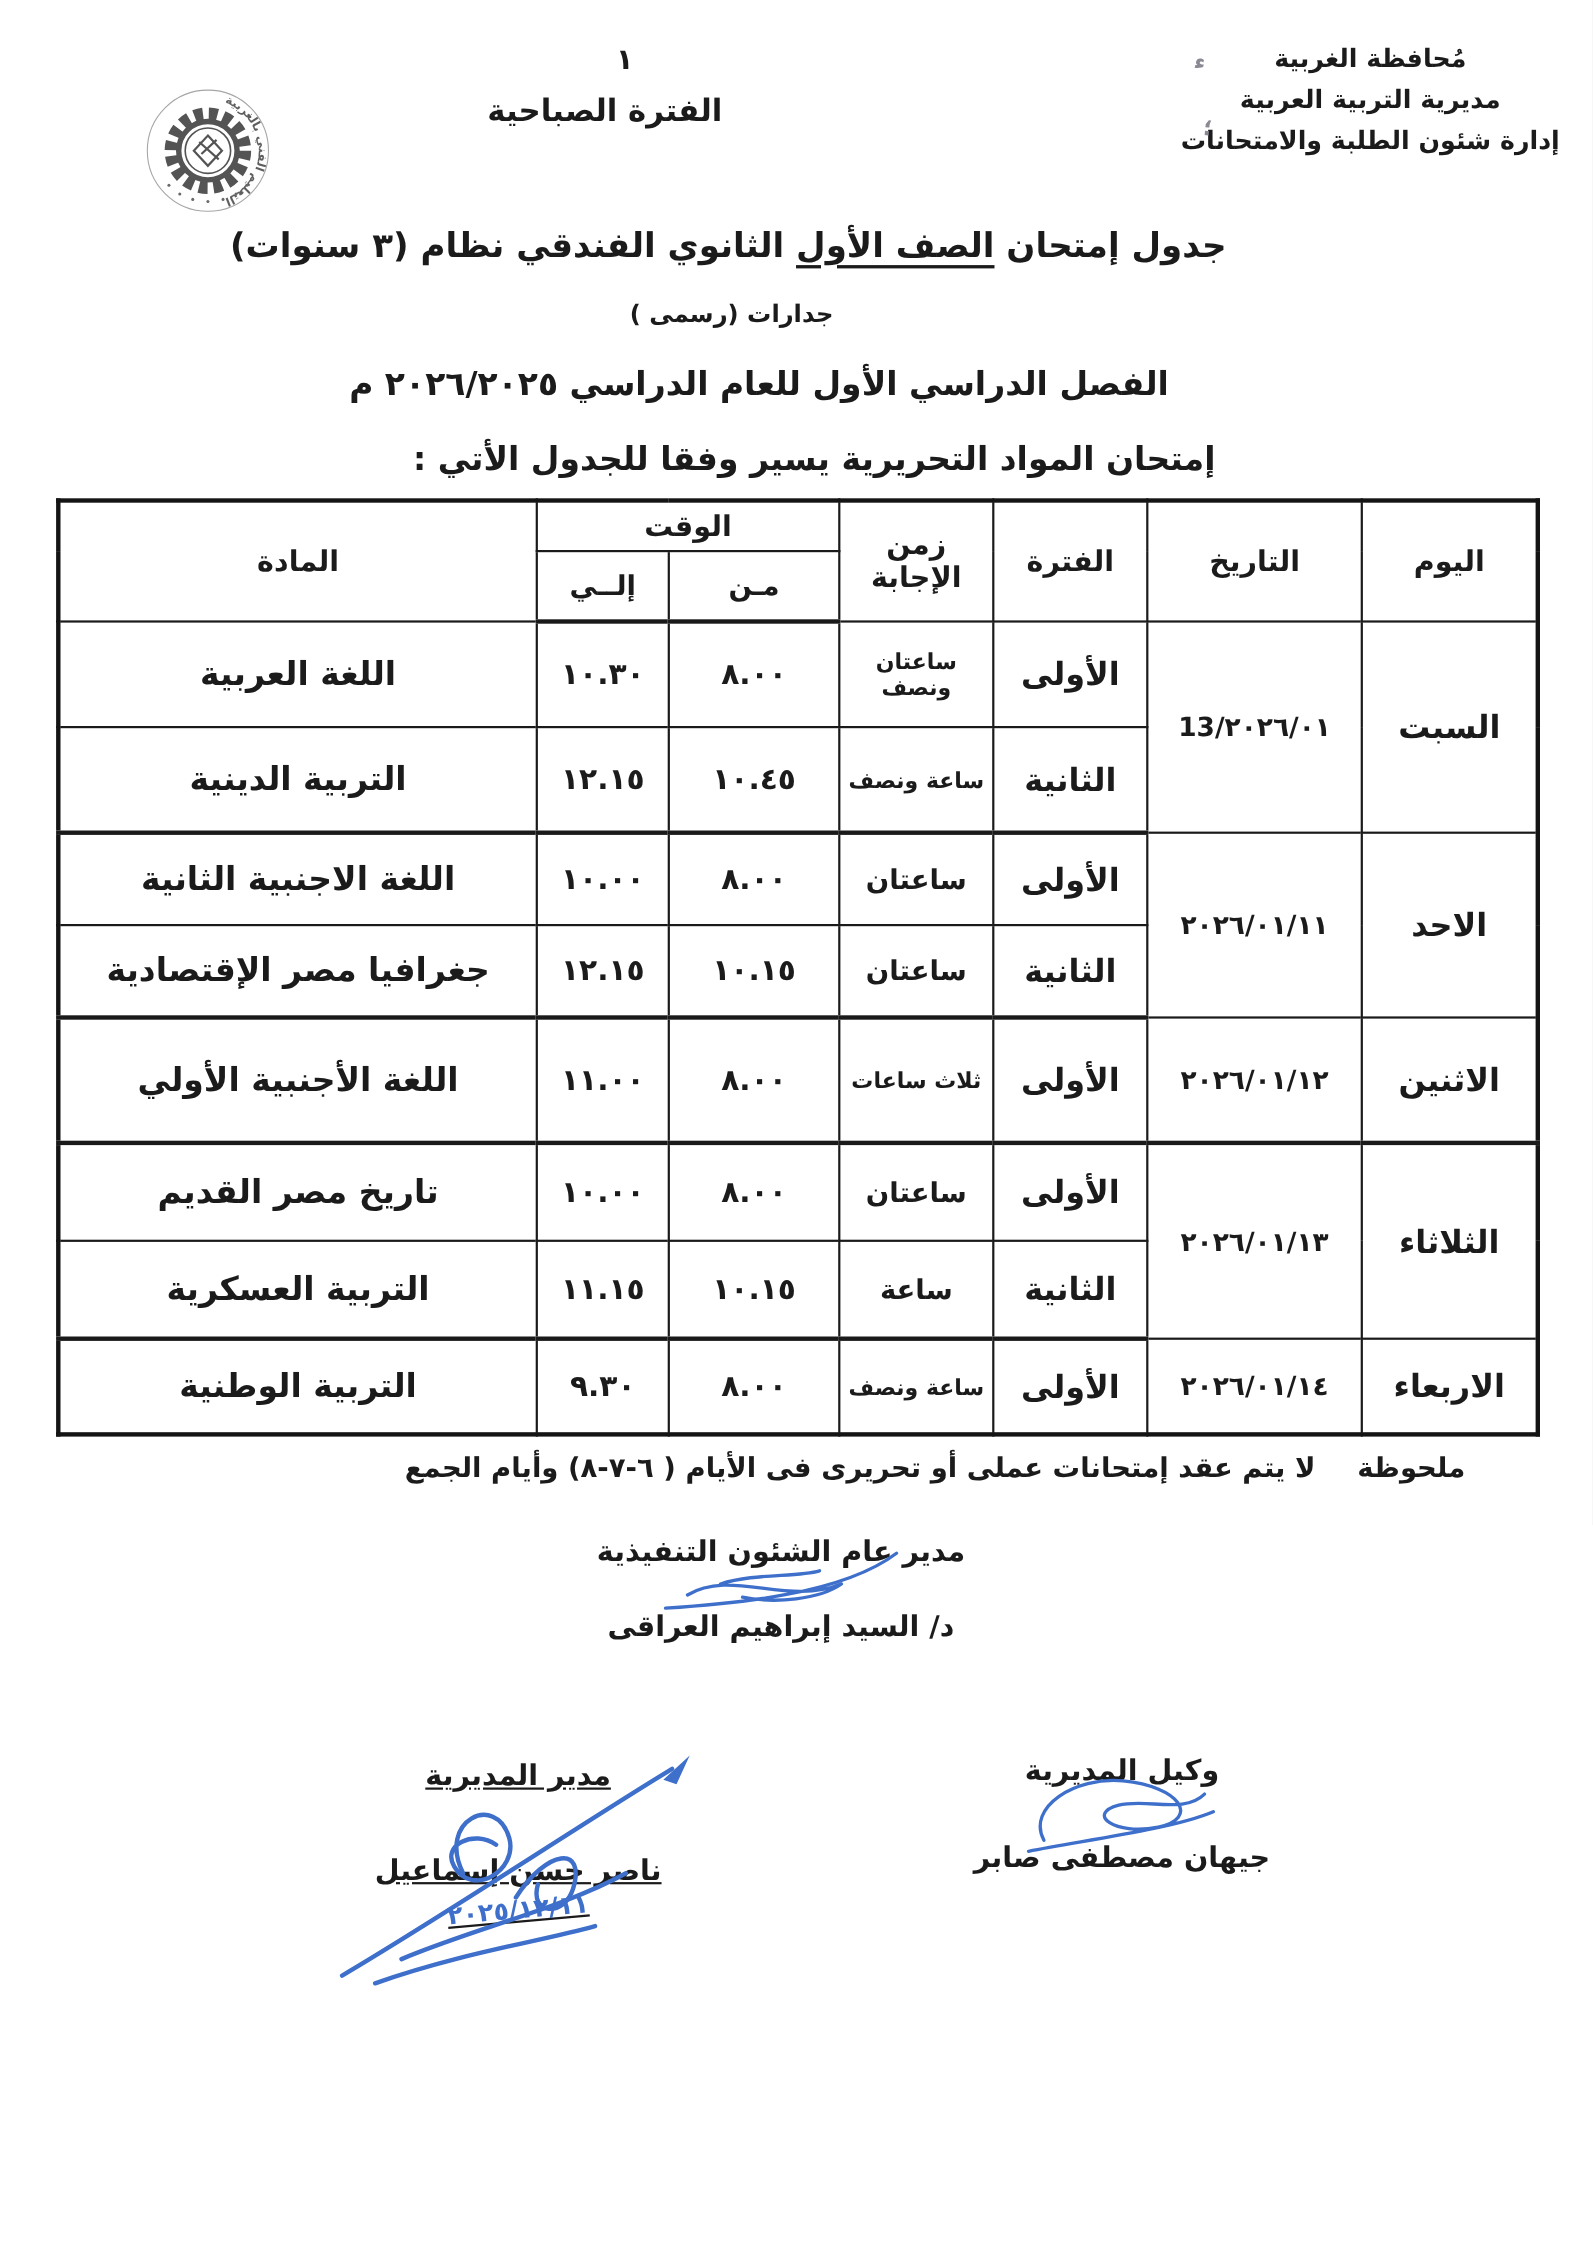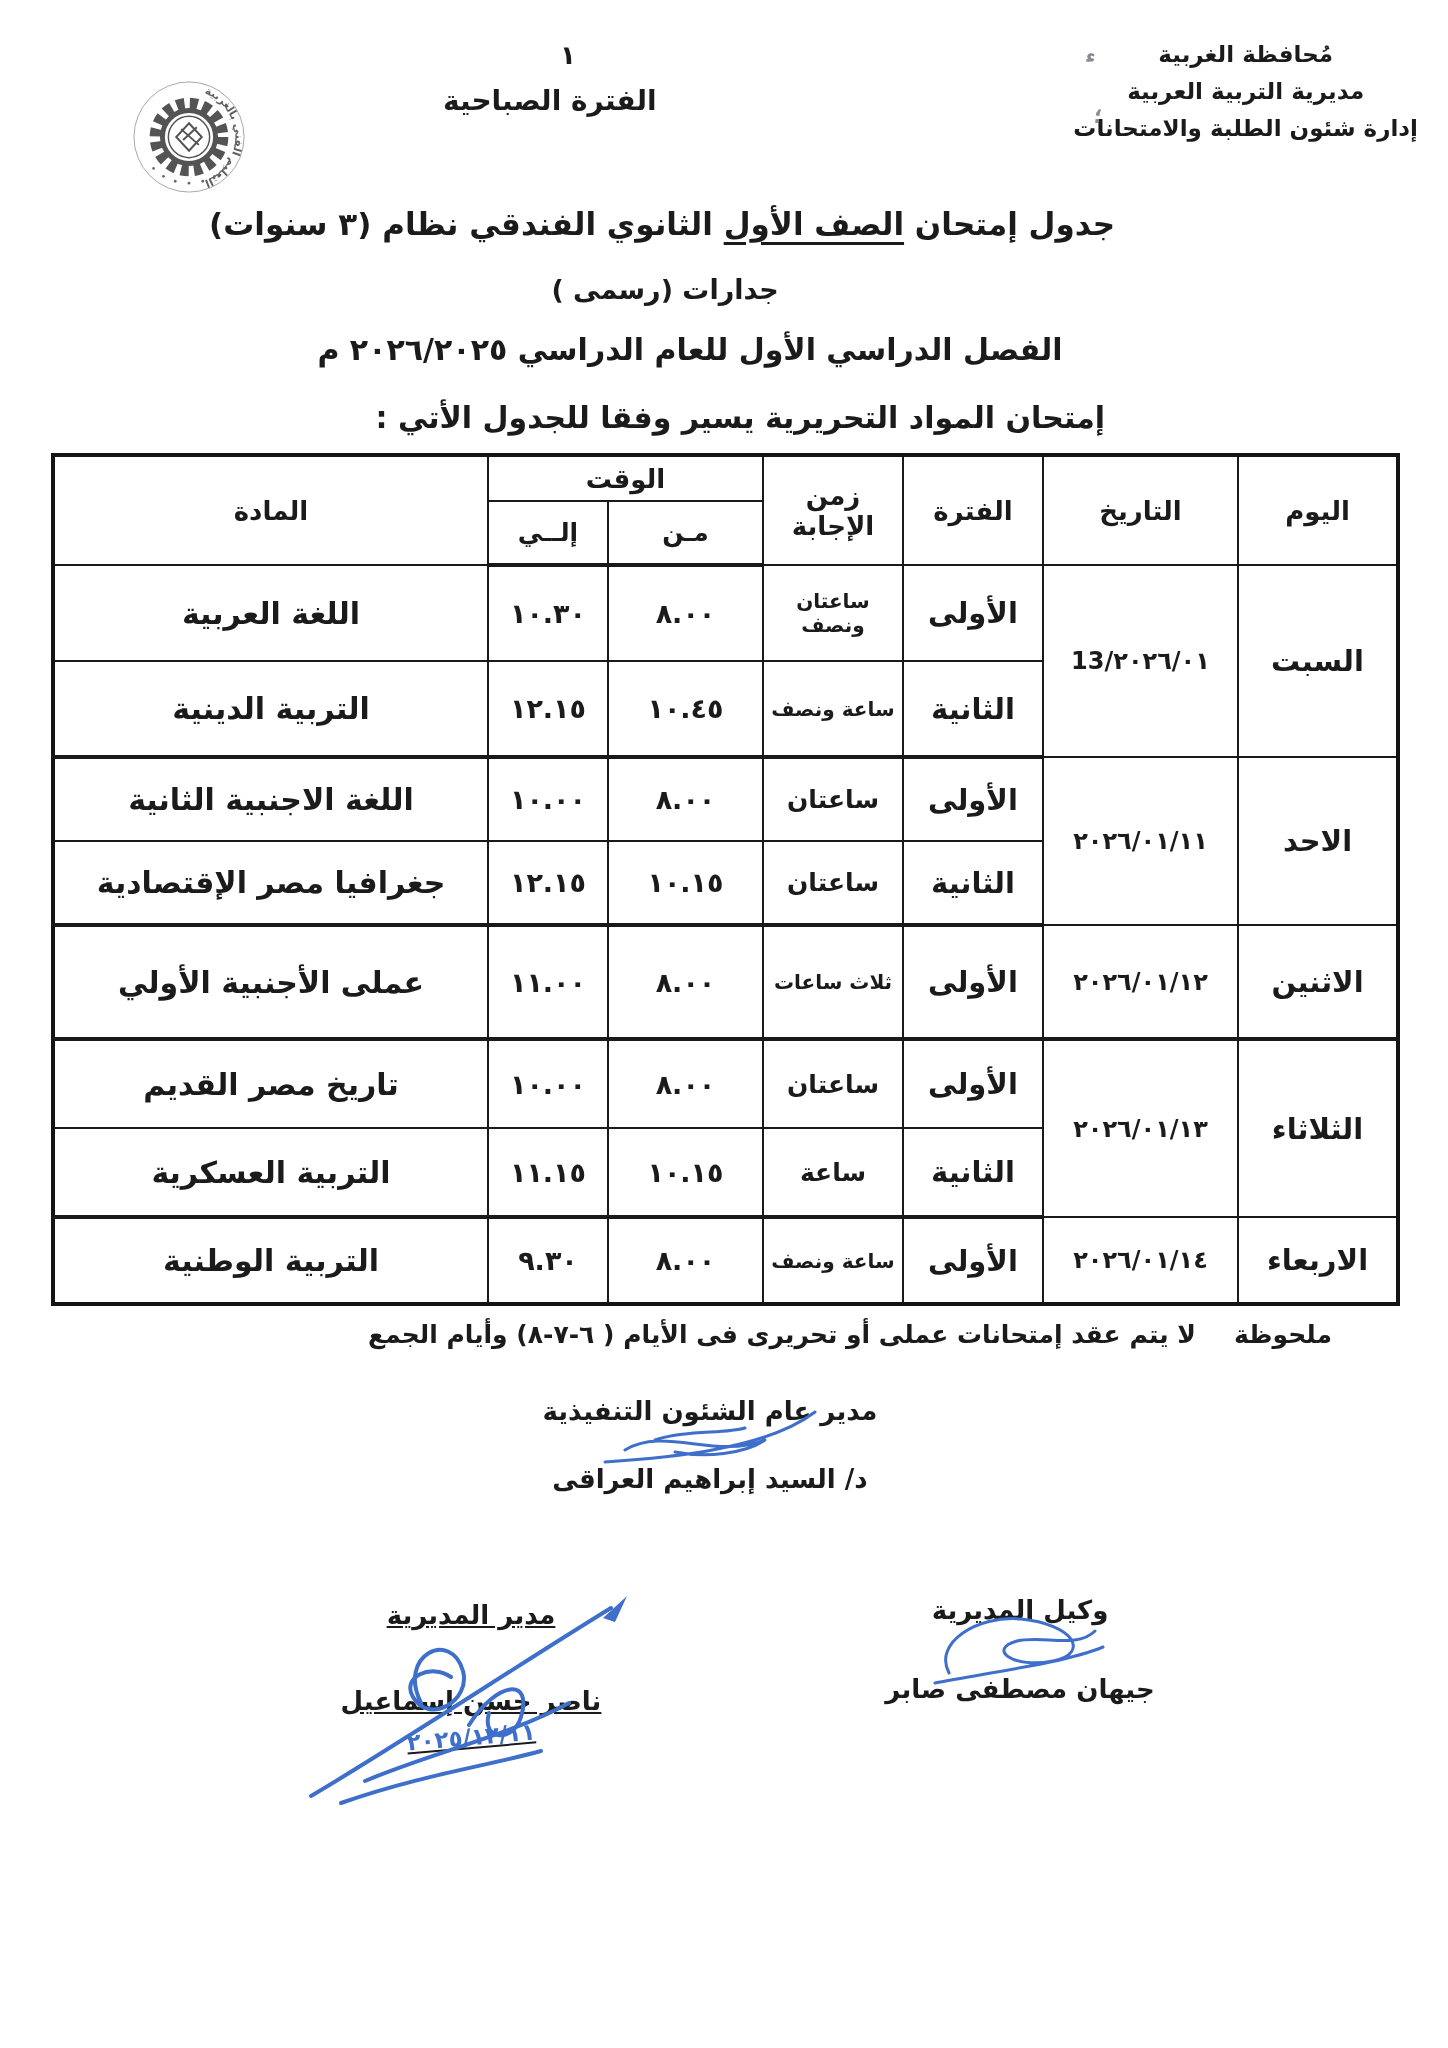--- a/index.html
+++ b/index.html
@@ -15,21 +15,21 @@
   .morning-period{position:absolute; top:84px; left:443px; font-size:28px; font-weight:bold;}
   .scan-mark{position:absolute; color:#8a8a95; font-size:20px; font-weight:bold;}
   .mark1{top:44px; left:1086px; transform:rotate(14deg);}
   .mark2{top:104px; left:1094px; transform:rotate(6deg);}
   
   .stamp{position:absolute; top:78px; left:130px; width:118px; height:118px; opacity:.88;}
   
   .t-line{position:absolute; text-align:center; font-weight:bold; white-space:nowrap;}
   .t1{top:206px; left:215px; width:900px; font-size:31px;}
   .t1 .u{text-decoration:underline; text-decoration-thickness:3px; text-underline-offset:7px;}
-  .t2{top:274px; left:240px; width:850px; font-size:27px;text-align:center;}
+  .t2{top:274px; left:240px; width:850px; font-size:22px;text-align:center;}
   .t3{top:332px; left:250px; width:880px; font-size:30px;}
   .t4{top:400px; left:455px; width:650px; font-size:30px;}
   
   table.sched{position:absolute; top:453px; right:48px; width:1345px;
     border-collapse:collapse; table-layout:fixed; background:#fff;
     border:4px solid #141414;}
   table.sched th, table.sched td{
     border:2.5px solid #1a1a1a; text-align:center; vertical-align:middle;
     font-weight:bold; padding:0; overflow:hidden;}
   tr.gend td, tr.gend th{border-bottom-width:4px;}
@@ -170,21 +170,21 @@
       <td class="c-subject">جغرافيا مصر الإقتصادية</td>
     </tr>
 
     <tr class="gend" style="height:114px">
       <td class="c-day">الاثنين</td>
       <td class="c-date">٢٠٢٦/٠١/١٢</td>
       <td class="c-period">الأولى</td>
       <td class="c-dur small">ثلاث ساعات</td>
       <td class="c-time">٨.٠٠</td>
       <td class="c-time">١١.٠٠</td>
-      <td class="c-subject">عملى الأجنبية الأولي</td>
+      <td class="c-subject">اللغة الأجنبية الأولي</td>
     </tr>
 
     <tr style="height:89px">
       <td class="c-day" rowspan="2">الثلاثاء</td>
       <td class="c-date" rowspan="2">٢٠٢٦/٠١/١٣</td>
       <td class="c-period">الأولى</td>
       <td class="c-dur">ساعتان</td>
       <td class="c-time">٨.٠٠</td>
       <td class="c-time">١٠.٠٠</td>
       <td class="c-subject">تاريخ مصر القديم</td>

